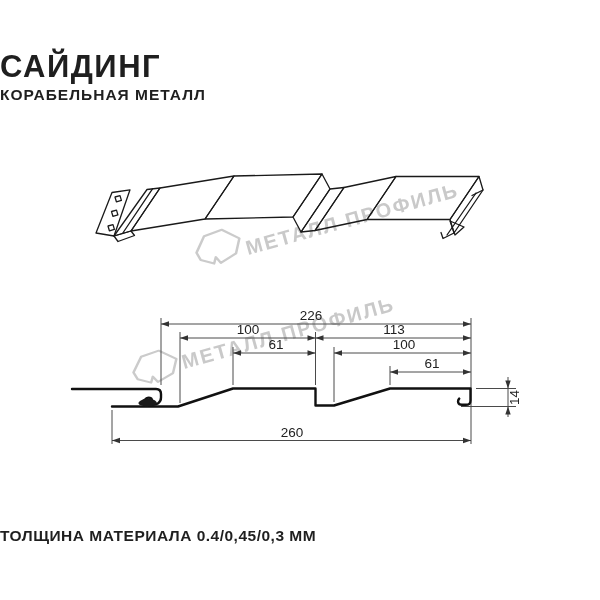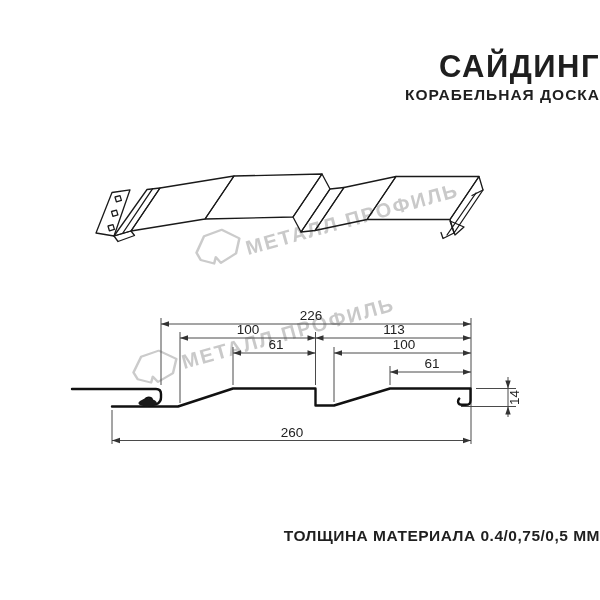--- a/index.html
+++ b/index.html
@@ -1,33 +1,33 @@
 <!DOCTYPE html>
 <html><head>
 <meta charset="utf-8">
 <style>
   html,body{margin:0;padding:0;background:#fff;}
   #page{position:relative;width:600px;height:600px;background:#ffffff;overflow:hidden;
         font-family:"Liberation Sans",sans-serif;color:#1f1f1f;}
   .abs{position:absolute;}
-  .ctr{left:0;right:0;text-align:right;}
+  .ctr{left:0;right:0;text-align:left;}
   .title{top:49px;font-size:31px;font-weight:bold;letter-spacing:1.5px;}
   .subtitle{top:86px;font-size:15.5px;font-weight:bold;letter-spacing:1px;}
   .code{top:105px;font-size:12.5px;font-weight:bold;letter-spacing:.5px;}
   .footer{top:527px;font-size:15.5px;font-weight:bold;letter-spacing:.5px;}
   .wm{font-size:20px;font-weight:bold;letter-spacing:2px;fill:#c9c9c9;}
   .dimtxt{font-size:13.5px;fill:#222;font-family:"Liberation Sans",sans-serif;}
 </style>
 </head>
 <body>
 
 <div id="page">
 
   <div class="abs ctr title">САЙДИНГ</div>
-  <div class="abs ctr subtitle">КОРАБЕЛЬНАЯ ДОСКА</div>
+  <div class="abs ctr subtitle">КОРАБЕЛЬНАЯ МЕТАЛЛ</div>
 
   <svg class="abs" style="left:0;top:140px" width="600" height="150" viewBox="0 140 600 150">
     <g>
       <path fill="none" stroke="#cbcbcb" stroke-width="3" stroke-linejoin="round" transform="translate(194,229) scale(0.84,0.72)" d="M3,33 L12,10 L33,1 L54,13 L50,34 L32,47 L26,39 L24,48 L8,43 Z"></path>
       <text class="wm" transform="translate(248,255) rotate(-15.5)">МЕТАЛЛ ПРОФИЛЬ</text>
     </g>
     <g fill="none" stroke="#1a1a1a" stroke-width="1.3" stroke-linejoin="round" stroke-linecap="round">
 
       <path d="M112,192.5 L130,189.8 L114,236 L96,233 Z"></path>
       <path d="M115,197 L120,195.6 L121.4,200.4 L116.4,201.8 Z"></path>
@@ -110,15 +110,15 @@
       <text transform="translate(519,397.5) rotate(-90)">14</text>
     </g>
 
     <g fill="none" stroke="#111" stroke-width="2.4" stroke-linejoin="round" stroke-linecap="round">
       <path d="M72,389 H156 C160,389 161,391 161,394 L161,397.5 C161,402.5 157,405.2 151,404.6 C145.5,404 143,400.5 146.5,398.4 C149.5,396.6 152.6,398.4 151.8,401.4"></path>
       <path d="M112,406.5 H178 L233,388.5 H315.5 V405.5 H334 L390,388.5 H470.5 V400.5 C470.5,404 469,404.8 465.8,404.8 L462,404.8 C457.4,404.8 457.4,400.6 459.2,398.6"></path>
     </g>
     <path fill="#1a1a1a" stroke="none" d="M140,401 Q146,396.5 153,399.5 Q158,401.5 156.5,404.3 Q149,407.8 141.5,405.6 Q136.2,403.8 140,401 Z"></path>
   </svg>
 
-  <div class="abs ctr footer">ТОЛЩИНА МАТЕРИАЛА 0.4/0,75/0,5 ММ</div>
+  <div class="abs ctr footer">ТОЛЩИНА МАТЕРИАЛА 0.4/0,45/0,3 ММ</div>
 
 </div>
 
 </body></html>

